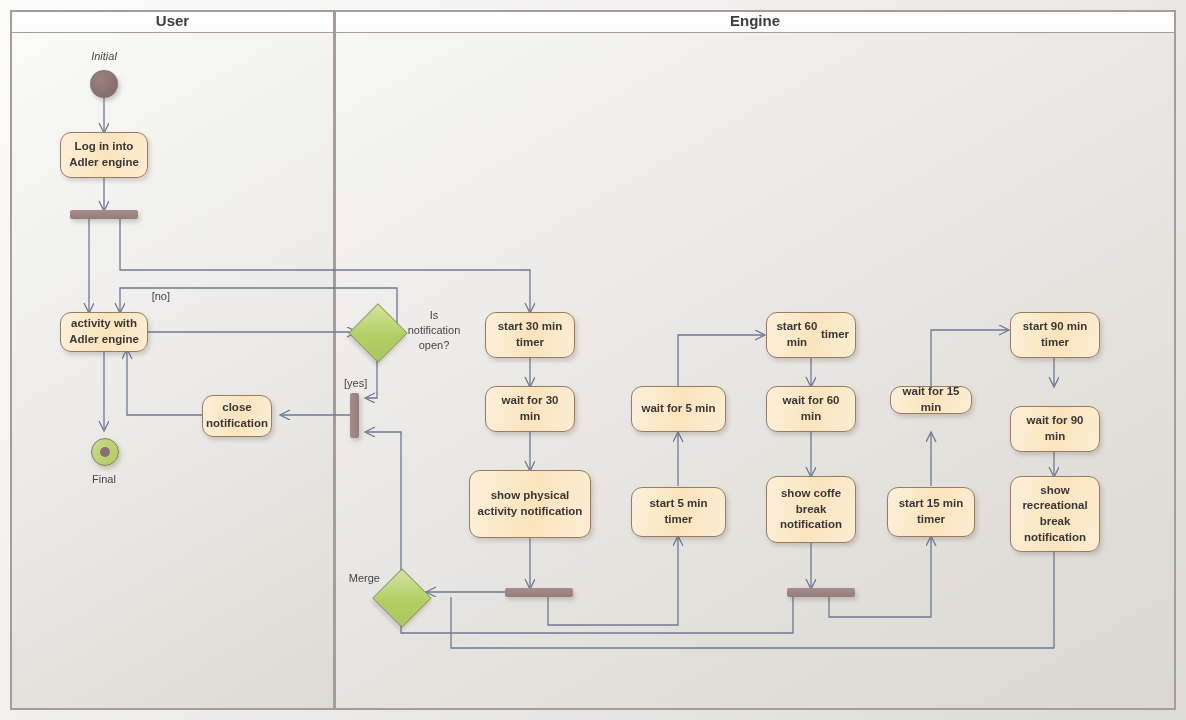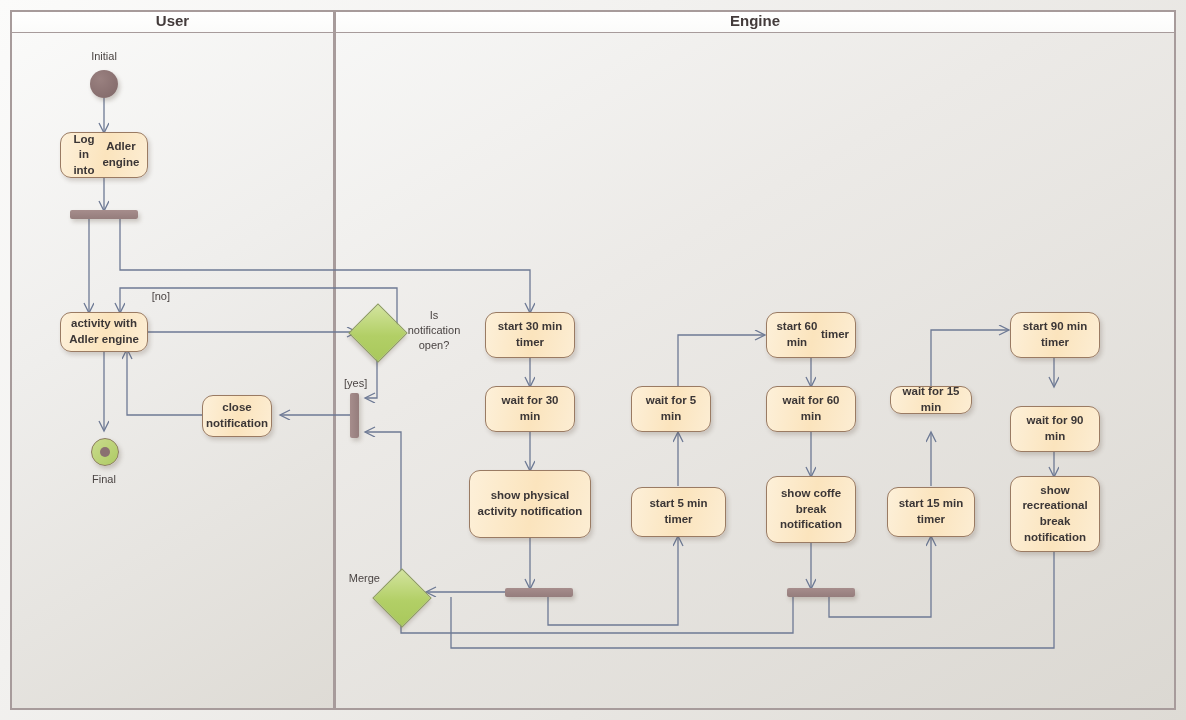--- a/index.html
+++ b/index.html
@@ -144,24 +144,24 @@
       <path d="M931,386 L931,330 L1008,330" marker-end="url(#ah)"></path>
 
       <path d="M1054,358 L1054,386" marker-end="url(#ah)"></path>
       <path d="M1054,432 L1054,476" marker-end="url(#ah)"></path>
 
       <path d="M1054,551 L1054,648 L451,648 L451,597"></path>
 
     </g>
   </svg>
 
-  <div class="lbl" style="left:74px;top:49px;width:60px;">Initial</div>
+  <div class="lbl" style="left:74px;top:49px;width:60px;font-style:italic;">Initial</div>
   <div class="initial-node" style="left:90px;top:70px;"></div>
 
-  <div class="act" style="left:60px;top:132px;width:88px;height:46px;flex-direction:row;">
+  <div class="act" style="left:60px;top:132px;width:88px;height:46px;flex-direction:column;">
     <span>Log in into</span>
     <span>Adler engine</span>
   </div>
 
   <div class="bar-h" style="left:70px;top:210px;width:68px;"></div>
 
   <div class="act" style="left:60px;top:312px;width:88px;height:40px;flex-direction:column;">
     <span>activity with</span>
     <span>Adler engine</span>
   </div>
@@ -193,21 +193,21 @@
   <div class="act" style="left:485px;top:386px;width:90px;height:46px;flex-direction:column;">
     <span>wait for 30</span>
     <span>min</span>
   </div>
   <div class="act" style="left:469px;top:470px;width:122px;height:68px;flex-direction:column;">
     <span>show physical</span>
     <span>activity notification</span>
   </div>
   <div class="bar-h" style="left:505px;top:588px;width:68px;"></div>
 
-  <div class="act" style="left:631px;top:386px;width:80px;height:46px;text-align:center;">
+  <div class="act" style="left:631px;top:386px;width:95px;height:46px;text-align:center;">
     <span>wait for 5 min</span>
   </div>
   <div class="act" style="left:631px;top:487px;width:95px;height:50px;flex-direction:column;">
     <span>start 5 min</span>
     <span>timer</span>
   </div>
 
   <div class="act" style="left:766px;top:312px;width:90px;height:46px;flex-direction:row;">
     <span>start 60 min</span>
     <span>timer</span>

